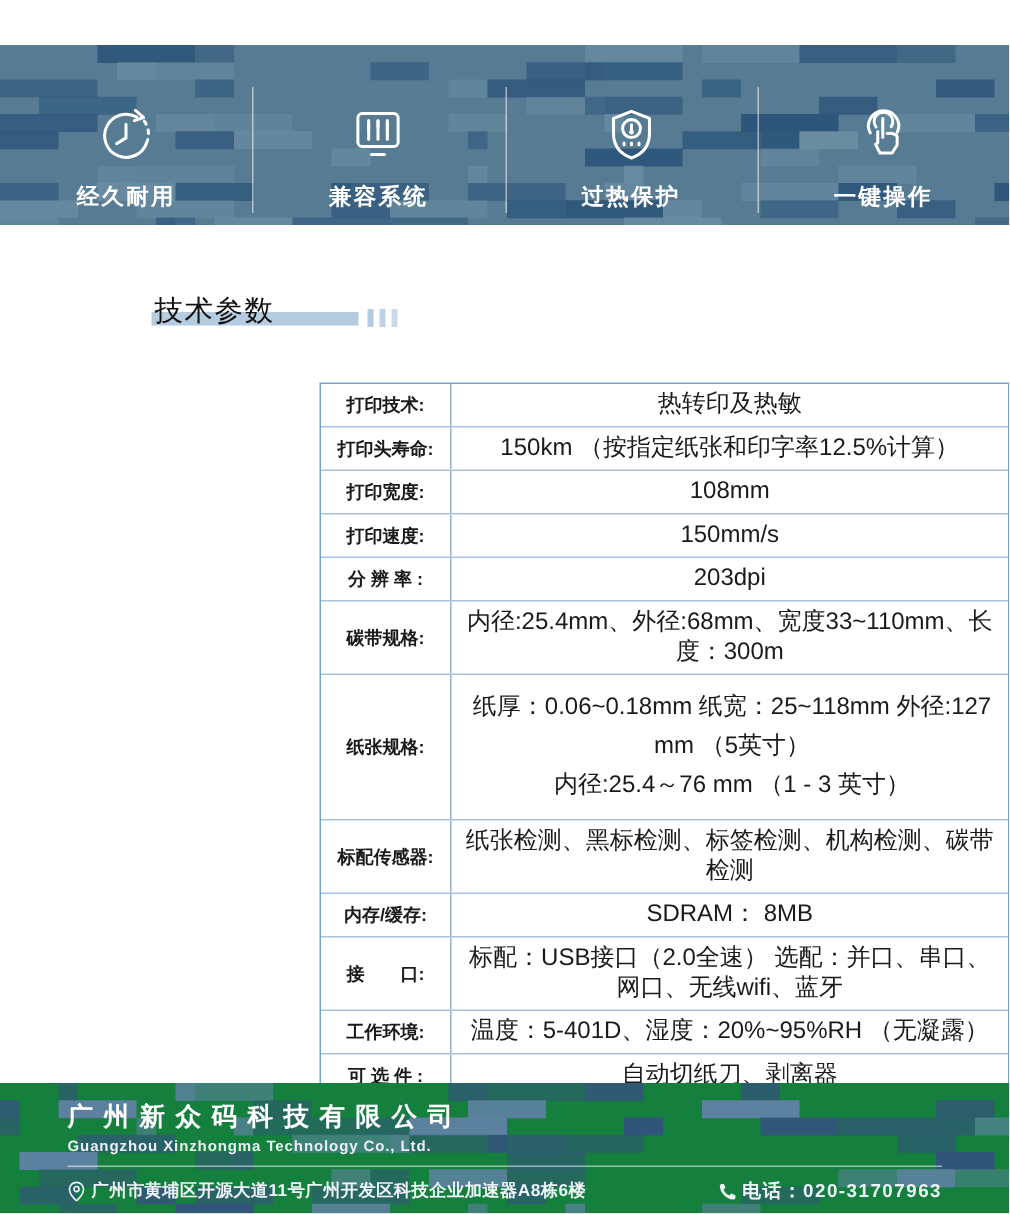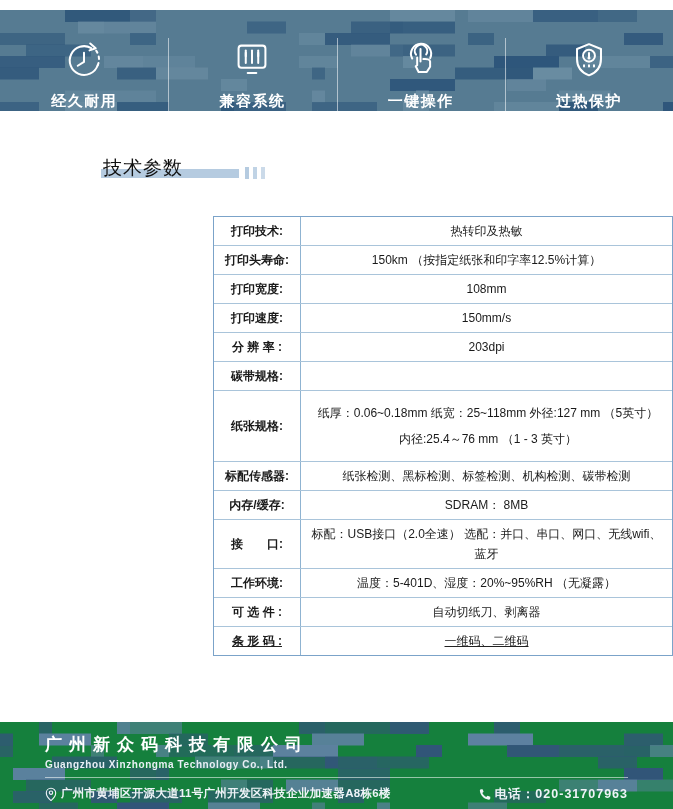--- a/index.html
+++ b/index.html
@@ -8,22 +8,22 @@
     width: 673px;
     font-family: "Liberation Sans", "DejaVu Sans", sans-serif;
     color: #222;
   }
   .page { width: 673px; height: 809px; background: #fff; overflow: hidden; position: relative; }
 
   
   .mosaic { position: relative; overflow: hidden; }
   .mosaic-bg { position: absolute; left: 0; top: 0; z-index: 0; }
   .banner {
-    margin-top: 10px;
-    height: 101px;
+    margin-top: 30px;
+    height: 120px;
     background: #567b92;
     display: flex;
     align-items: center;
   }
   .feature {
     position: relative; z-index: 1;
     flex: 1 1 0;
     display: flex; flex-direction: column; align-items: center;
     padding-top: 27px;
   }
@@ -79,21 +79,21 @@
     display: flex; align-items: center; justify-content: center;
     text-align: center;
     font-size: 12px; font-weight: 700; color: #1a1a1a;
     padding: 4px 2px;
     min-height: 28px;
     white-space: nowrap;
   }
   .spec-value {
     flex: 1 1 auto;
     display: flex; flex-direction: column; justify-content: center;
-    font-size: 12px; color: #1a1a1a;
+    font-size: 16px; color: #1a1a1a;
     padding: 4px 6px;
     min-height: 28px;
     line-height: 20px;
   }
   .spec-value.center { text-align: center; }
   .spec-value.left { text-align: center; padding-left: 9px; }
   .spec-row.multi .spec-value { padding-top: 9px; padding-bottom: 9px; }
   .spec-row.multi .vline { line-height: 26px; }
 
   
@@ -240,39 +240,39 @@
           <line x1="24" y1="14.5" x2="24" y2="18" stroke-width="4.6"></line>
           <line x1="30.5" y1="16.5" x2="30.5" y2="20" stroke-width="4.6"></line>
           <line x1="19.5" y1="37.5" x2="28.5" y2="37.5"></line>
         </svg>
       </span>
       <span class="flabel">兼容系统</span>
     </div>
     <div class="feature">
       <span class="ficon">
         <svg viewBox="0 0 48 48">
-          <path d="M14.8 22.5 A10.5 10.5 0 1 1 33.6 22"></path>
-          <path d="M18.8 18.5 A6.5 6.5 0 1 1 29.4 18.2"></path>
-          <path d="M23.5 12.5 V25.5"></path>
-          <path d="M20 21.5 v8 l-1.5 1 3 6 h8.5 l3.5 -5.5 v-5.5 c0 -2 -3.5 -3 -7 -2.5"></path>
-        </svg>
-      </span>
-      <span class="flabel">一键操作</span>
-    </div>
-    <div class="feature">
-      <span class="ficon">
-        <svg viewBox="0 0 48 48">
           <path d="M24 7.5 L36.5 12.5 V23 c0 9 -5.5 14.5 -12.5 17 C17 37.5 11.5 32 11.5 23 V12.5 Z"></path>
           <circle cx="24" cy="19.5" r="6.2"></circle>
           <line x1="24" y1="16.8" x2="24" y2="20.6"></line>
           <circle class="fillw" cx="24" cy="22" r="1.6"></circle>
           <path d="M18.8 29.5 v2.6 M24 29.5 v2.6 M29.2 29.5 v2.6" stroke-dasharray="1.2 1.4" stroke-width="1.6"></path>
         </svg>
       </span>
       <span class="flabel">过热保护</span>
+    </div>
+    <div class="feature">
+      <span class="ficon">
+        <svg viewBox="0 0 48 48">
+          <path d="M14.8 22.5 A10.5 10.5 0 1 1 33.6 22"></path>
+          <path d="M18.8 18.5 A6.5 6.5 0 1 1 29.4 18.2"></path>
+          <path d="M23.5 12.5 V25.5"></path>
+          <path d="M20 21.5 v8 l-1.5 1 3 6 h8.5 l3.5 -5.5 v-5.5 c0 -2 -3.5 -3 -7 -2.5"></path>
+        </svg>
+      </span>
+      <span class="flabel">一键操作</span>
     </div>
     <span class="vdiv d1"></span>
     <span class="vdiv d2"></span>
     <span class="vdiv d3"></span>
   </div>
 
   <div class="section">
     <div class="sec-title-wrap">
       <span class="sec-bar"></span>
       <span class="sec-ticks">
@@ -313,20 +313,23 @@
 
   <div class="spec-row">
     <div class="spec-label">分 辨 率 :</div>
     <div class="spec-value center">
             <div class="vline">203dpi</div>
           </div>
   </div>
 
   <div class="spec-row">
     <div class="spec-label">碳带规格:</div>
+    <div class="spec-value center">
+            <div class="vline">内径:25.4mm、外径:68mm、宽度33~110mm、长度：300m</div>
+          </div>
   </div>
 
   <div class="spec-row multi">
     <div class="spec-label">纸张规格:</div>
     <div class="spec-value left">
             <div class="vline">纸厚：0.06~0.18mm 纸宽：25~118mm 外径:127 mm （5英寸）</div>
             <div class="vline">内径:25.4～76 mm （1 - 3 英寸）</div>
           </div>
   </div>
 

